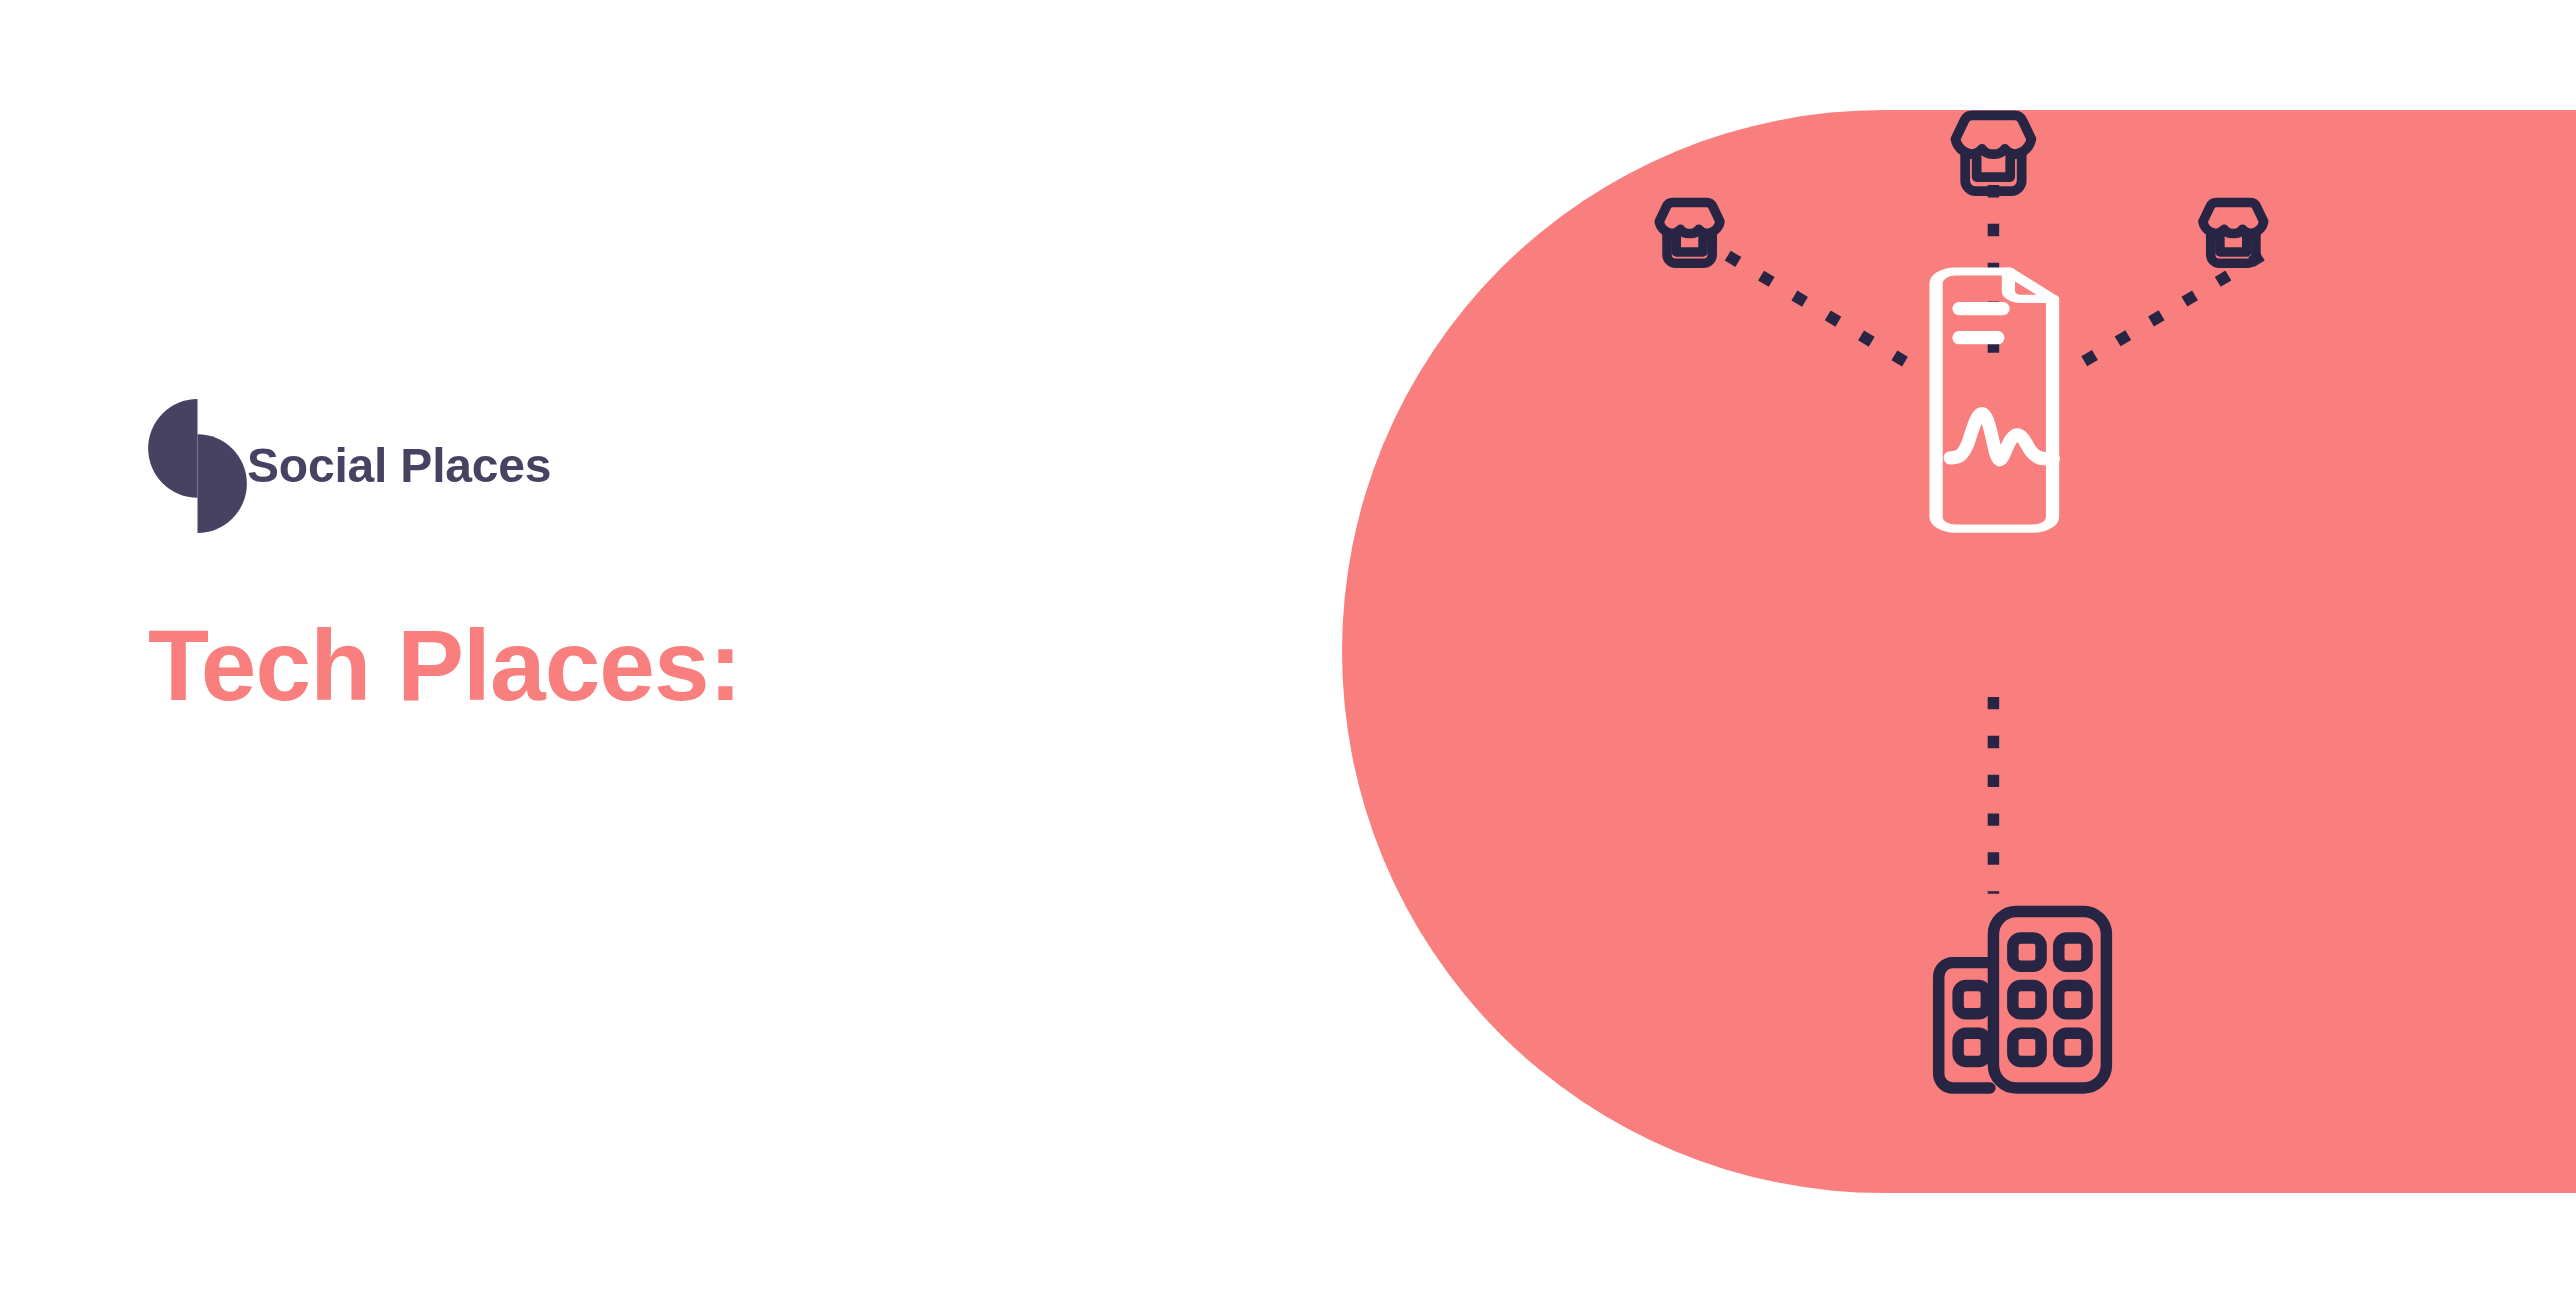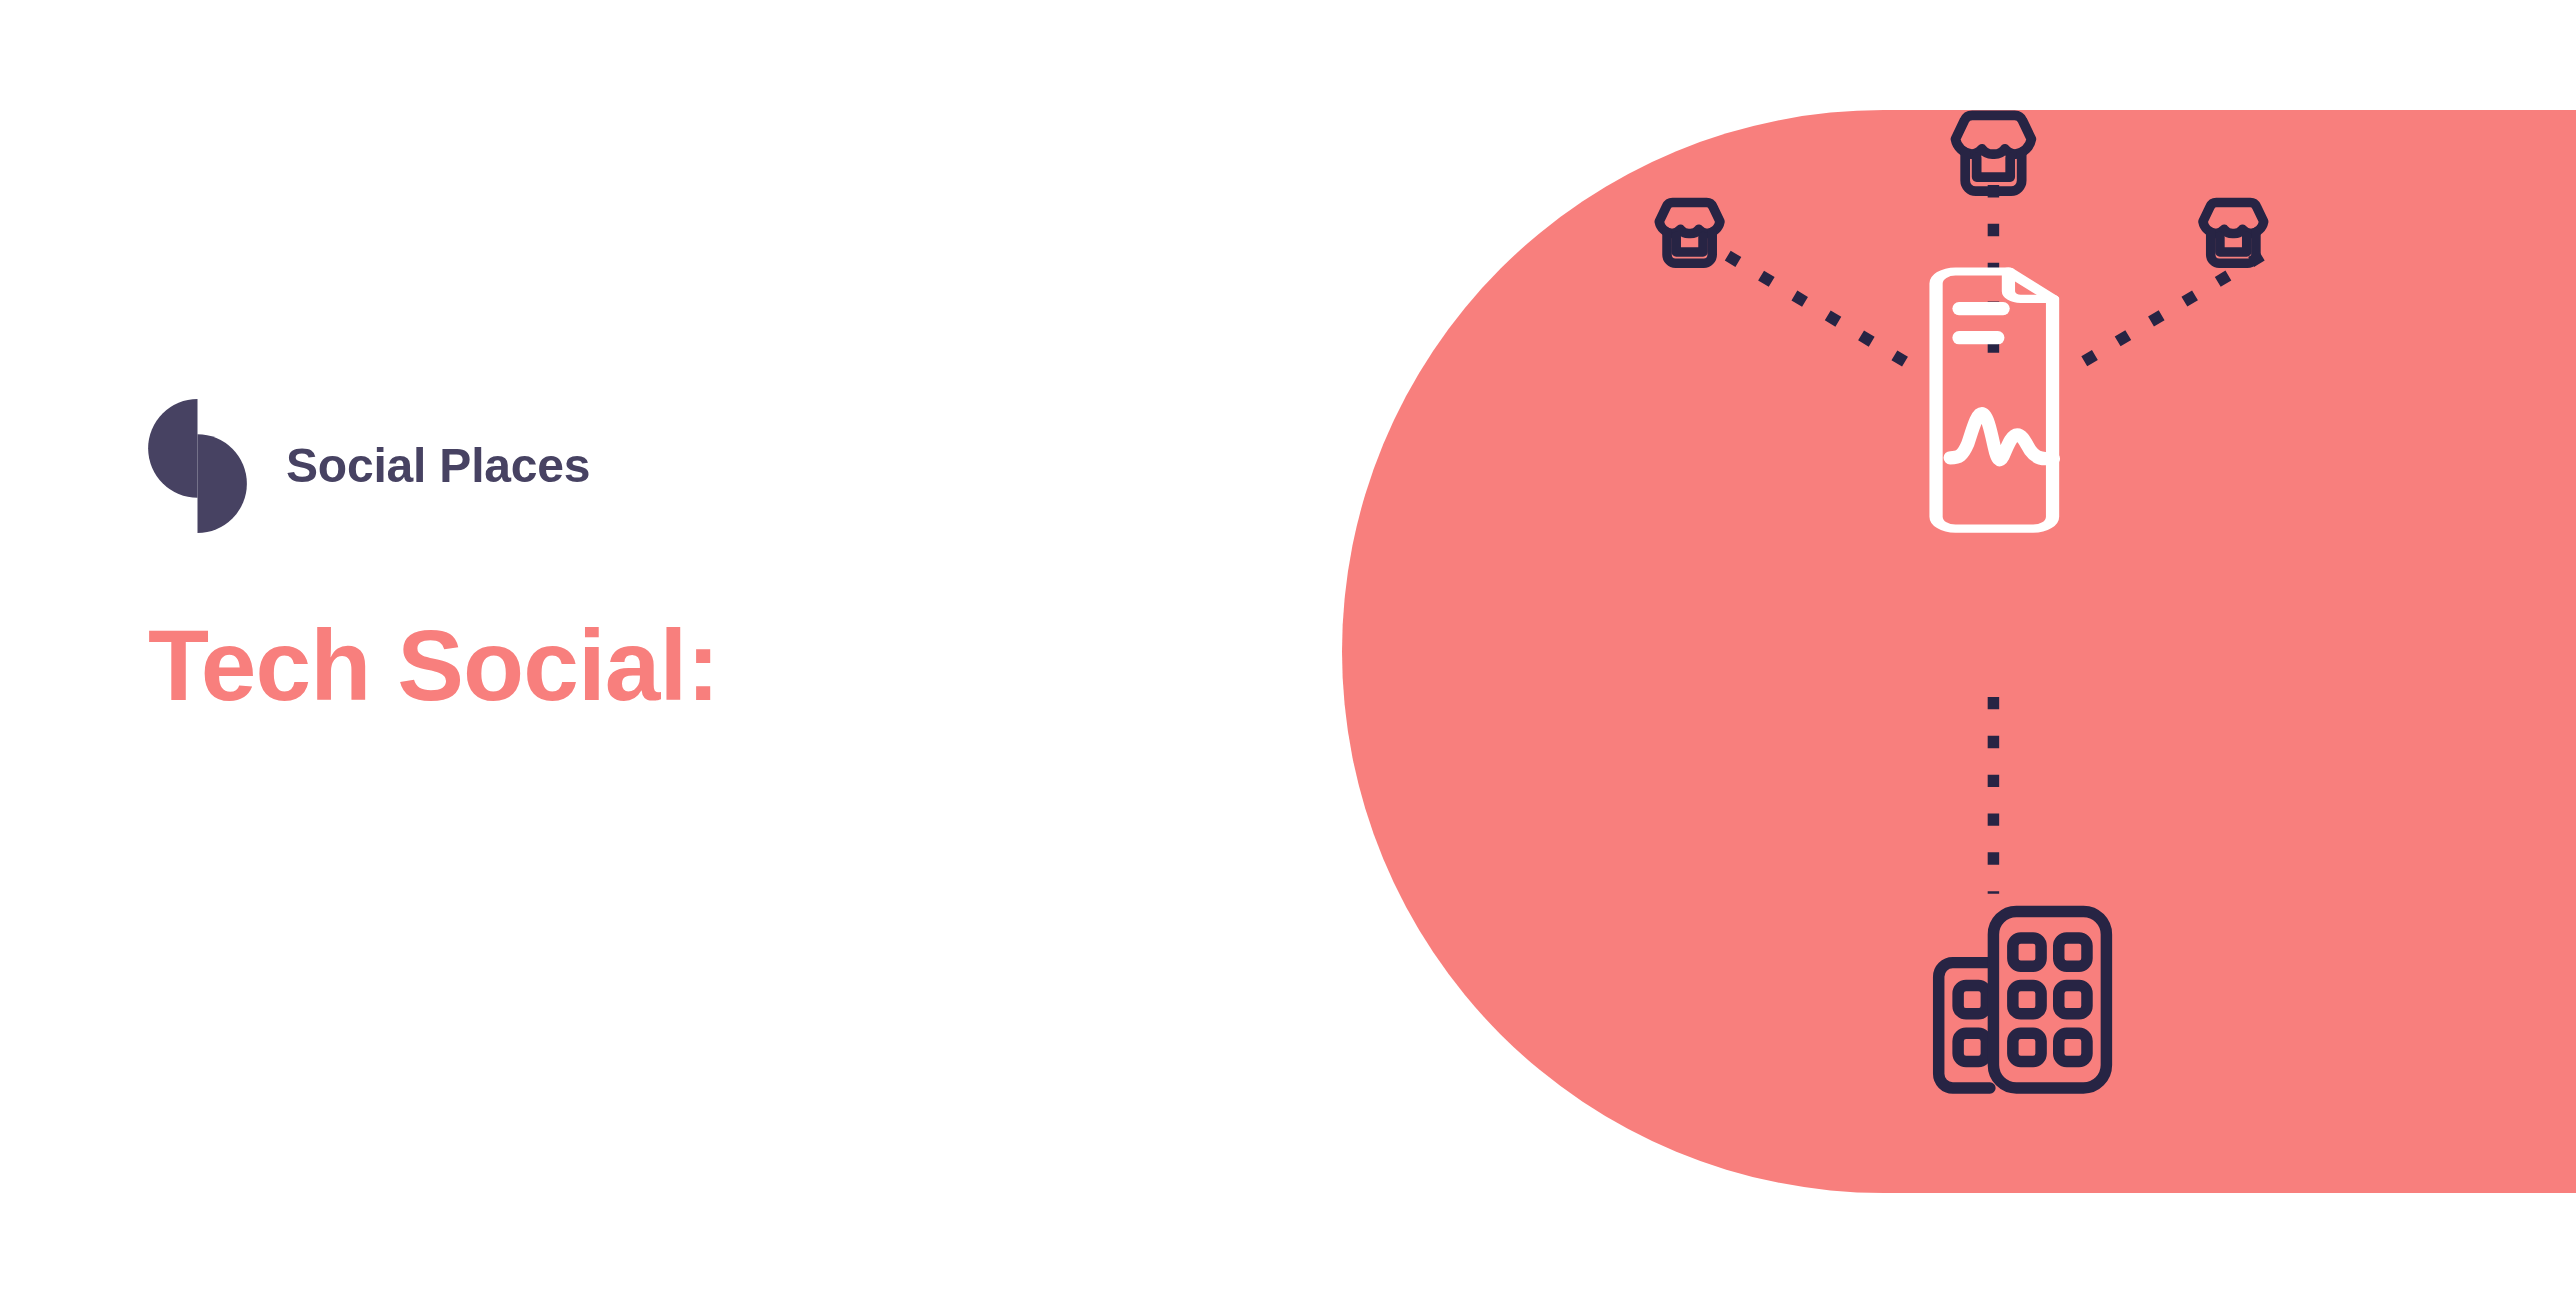--- a/index.html
+++ b/index.html
@@ -33,21 +33,20 @@
     border-bottom-right-radius: 0;
   }
 
   
   #brand-lockup {
     position: absolute;
     left: 148px;
     top: 399px;
     display: flex;
     align-items: center;
-    gap: 39px;
   }
   #logo-mark {
     width: 99px;
     height: 134px;
     display: block;
   }
   #brand-name {
     font-size: 48px;
     font-weight: 700;
     color: #474262;
@@ -95,21 +94,21 @@
 
         <path d="M56 0 A56 56 0 0 0 56 112 Z" fill="#474262"></path>
 
         <path d="M56 40 A56 56 0 0 1 56 152 Z" fill="#474262"></path>
       </svg>
     </span>
     <span id="brand-name">Social Places</span>
   </div>
 
   <div id="headline">
-    <span class="line">Tech Social:</span>
+    <span class="line">Tech Places:</span>
   </div>
 
   <div id="diagram">
     <svg viewBox="0 0 1398 1227" xmlns="http://www.w3.org/2000/svg" aria-hidden="true">
 
       <g stroke="#272444" stroke-width="13" stroke-linecap="butt" fill="none">
 
         <line x1="738" y1="85" x2="738" y2="300" stroke-dasharray="14 30"></line>
 
         <line x1="738" y1="665" x2="738" y2="888" stroke-dasharray="14 30"></line>

